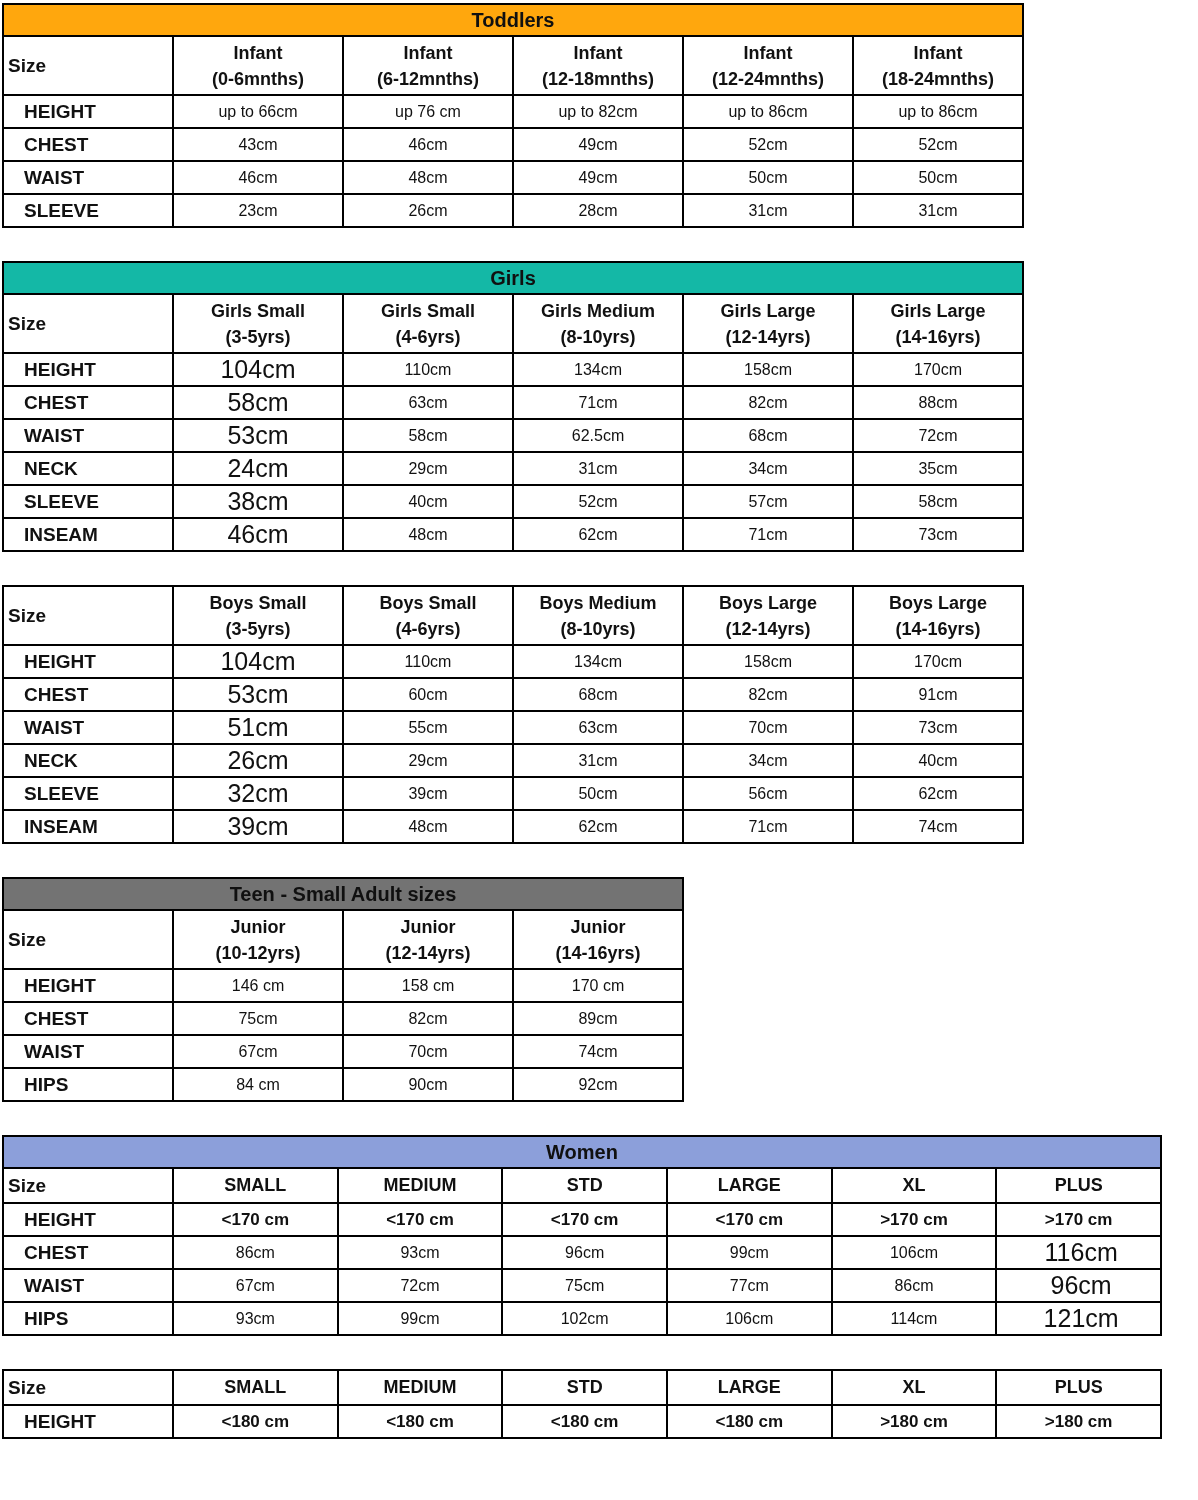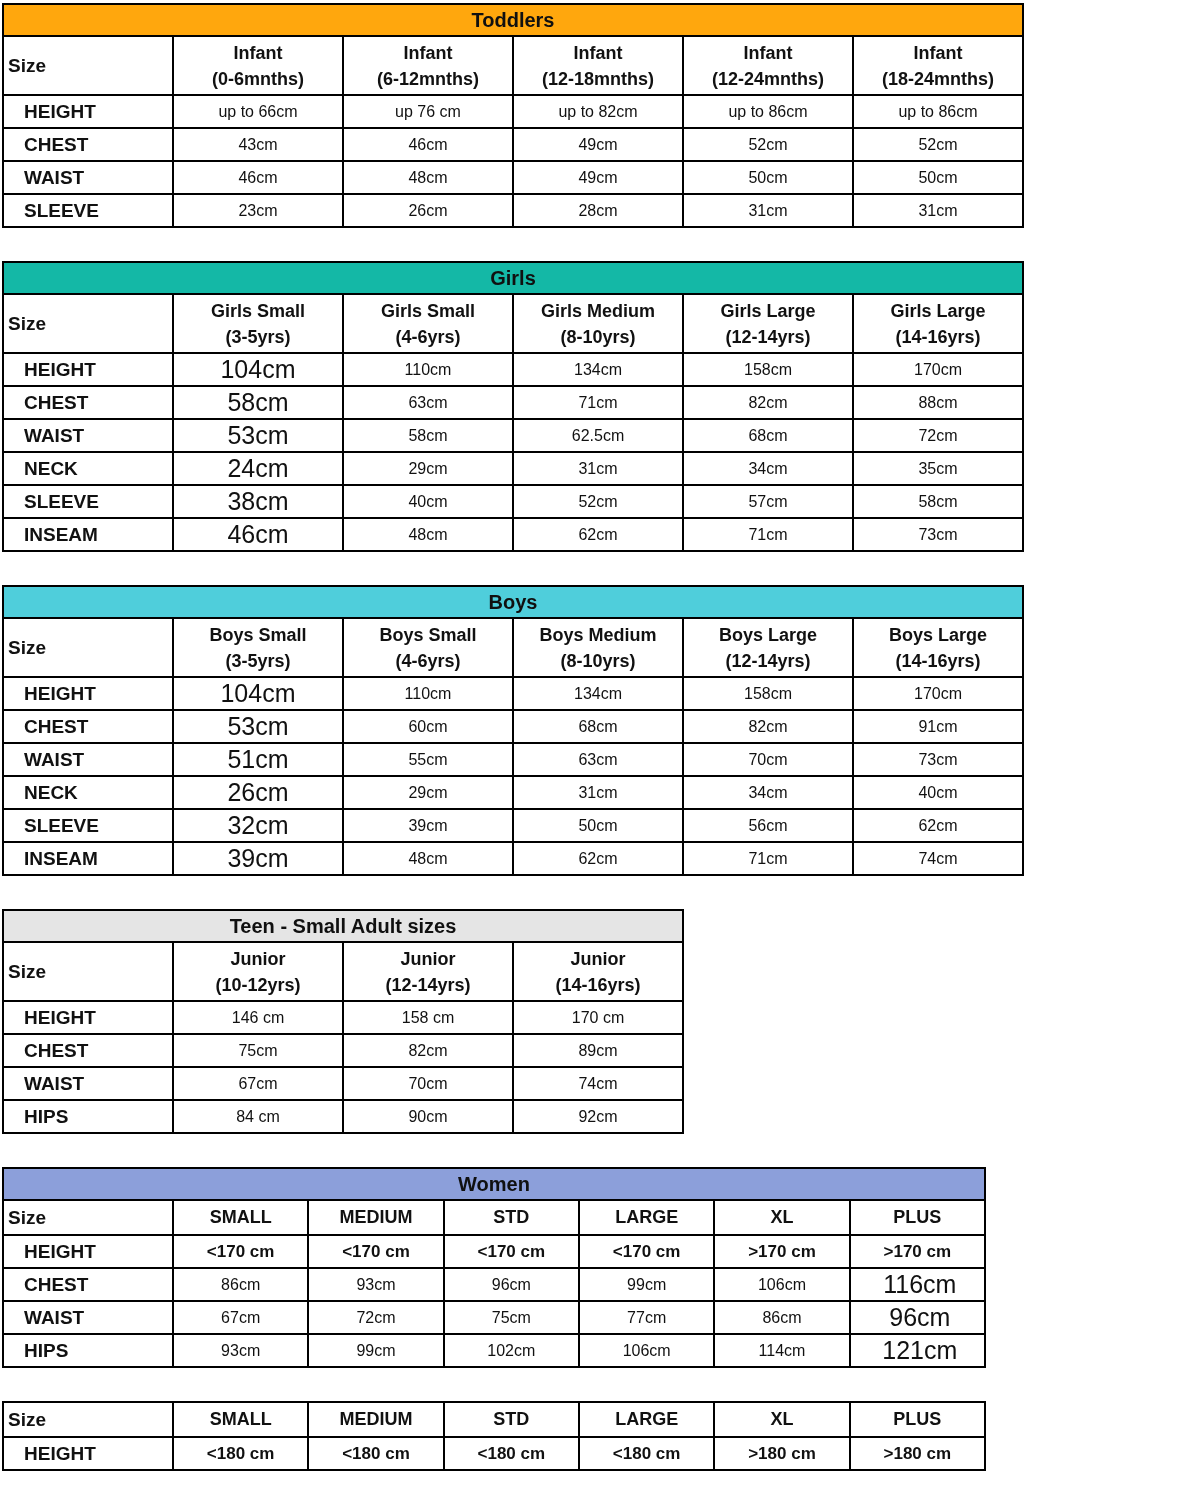--- a/index.html
+++ b/index.html
@@ -15,21 +15,21 @@
   }
   table.size-table {
     border-collapse: collapse;
     table-layout: fixed;
     margin: 0 0 33px 2px;
     background: #ffffff;
     border-radius: 6px;
   }
   .w1022 { width: 1022px; }
   .w682  { width: 682px; }
-  .w1194 { width: 984px; }
+  .w1194 { width: 1160px; }
 
   .size-table th, .size-table td {
     border: 2px solid #000000;
     overflow: hidden;
     white-space: nowrap;
   }
   .title-band {
     height: 28px;
     font-size: 20px;
     font-weight: bold;
@@ -247,23 +247,20 @@
   <colgroup>
       <col style="width:170px">
       <col>
       <col>
       <col>
       <col>
       <col>
     </colgroup>
   <thead>
     <tr>
-      <th class="title-band" colspan="6" style="background-color: rgb(79, 206, 219);">Boys</th>
-    </tr>
-    <tr>
       <th class="col-head size-head">Size</th>
       <th class="col-head">
           <span class="ch-name">Boys Small</span>
           <span class="ch-range">(3-5yrs)</span>
         </th>
       <th class="col-head">
           <span class="ch-name">Boys Small</span>
           <span class="ch-range">(4-6yrs)</span>
         </th>
       <th class="col-head">
@@ -334,21 +331,21 @@
 
 <table class="size-table w682">
   <colgroup>
       <col style="width:170px">
       <col>
       <col>
       <col>
     </colgroup>
   <thead>
     <tr>
-      <th class="title-band" colspan="4" style="background-color: #e5e5e5;">Teen - Small Adult sizes</th>
+      <th class="title-band" colspan="4" style="background-color: #737373;">Teen - Small Adult sizes</th>
     </tr>
     <tr>
       <th class="col-head size-head">Size</th>
       <th class="col-head">
           <span class="ch-name">Junior</span>
           <span class="ch-range">(10-12yrs)</span>
         </th>
       <th class="col-head">
           <span class="ch-name">Junior</span>
           <span class="ch-range">(12-14yrs)</span>

